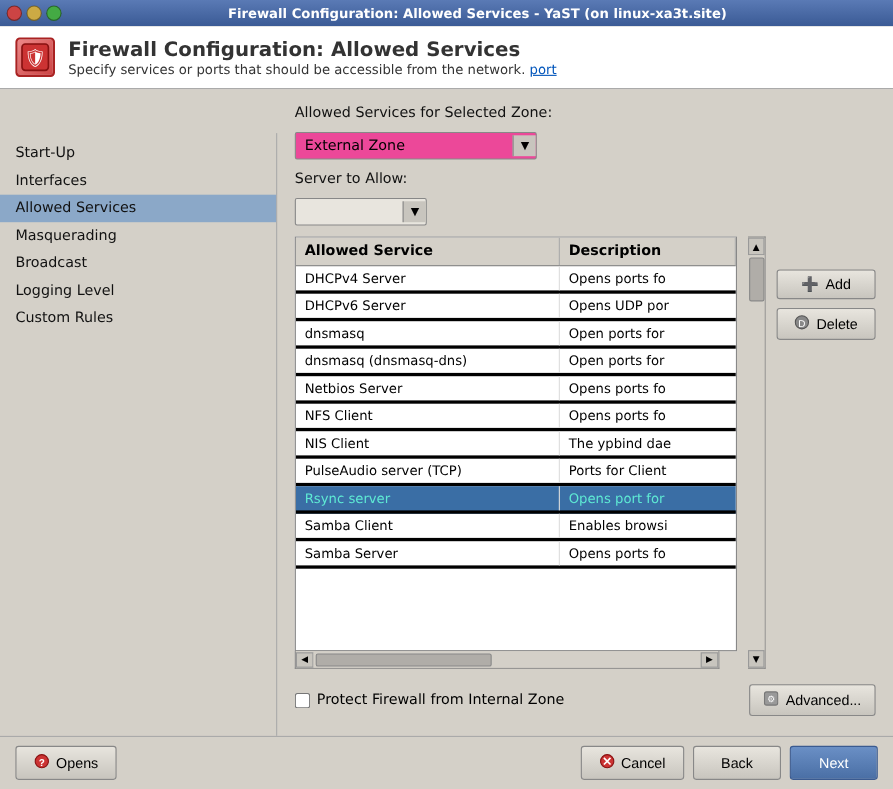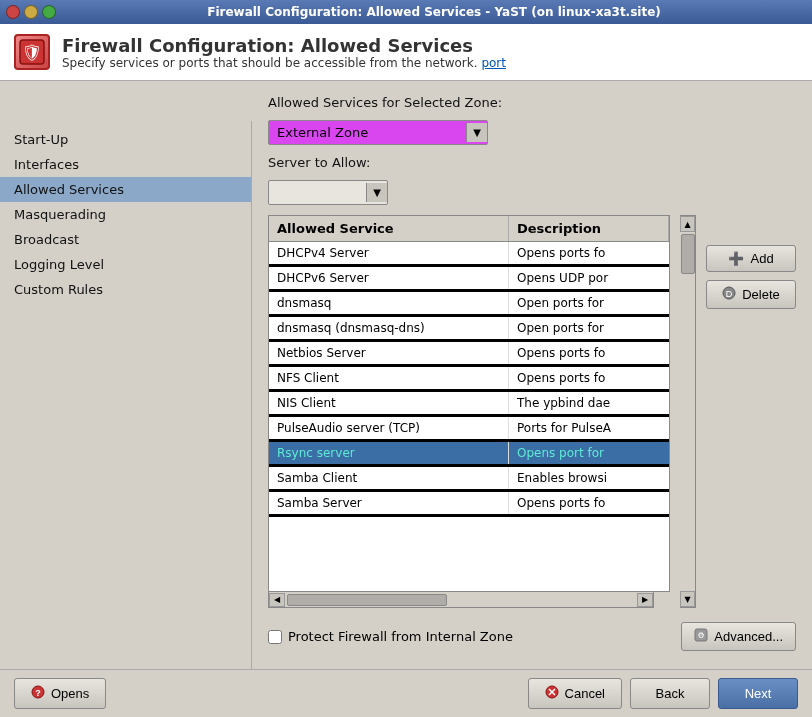--- a/index.html
+++ b/index.html
@@ -125,21 +125,21 @@
       align-items: flex-start;
       gap: 10px;
     }
     .zone-label {
       font-size: 13px;
       color: #111;
     }
     .zone-select {
       display: flex;
       align-items: center;
-      background: #d946ef;
+      background: #ec4899;
       border: 1px solid #888;
       border-radius: 2px;
       min-width: 220px;
     }
     .zone-select-text {
       flex: 1;
       padding: 4px 8px;
       font-size: 13px;
     }
     .zone-select-btn {
@@ -481,21 +481,21 @@
                 <div class="table-row">
     <div class="td td-service">NFS Client</div>
     <div class="td td-desc">Opens ports fo</div>
   </div>
                 <div class="table-row">
     <div class="td td-service">NIS Client</div>
     <div class="td td-desc">The ypbind dae</div>
   </div>
                 <div class="table-row">
     <div class="td td-service">PulseAudio server (TCP)</div>
-    <div class="td td-desc">Ports for PulseA</div>
+    <div class="td td-desc">Ports for Client</div>
   </div>
                 <div class="table-row selected">
     <div class="td td-service">Rsync server</div>
     <div class="td td-desc">Opens port for</div>
   </div>
                 <div class="table-row">
     <div class="td td-service">Samba Client</div>
     <div class="td td-desc">Enables browsi</div>
   </div>
                 <div class="table-row">

